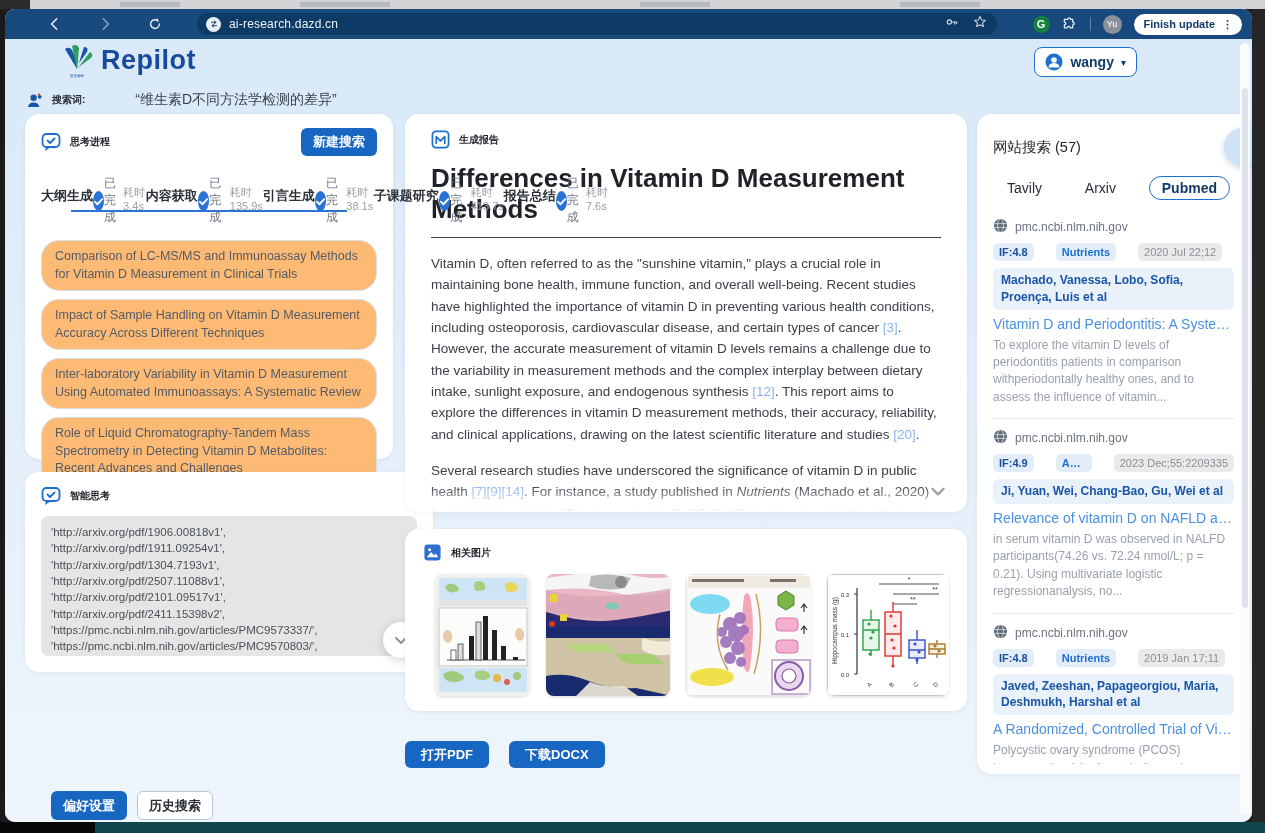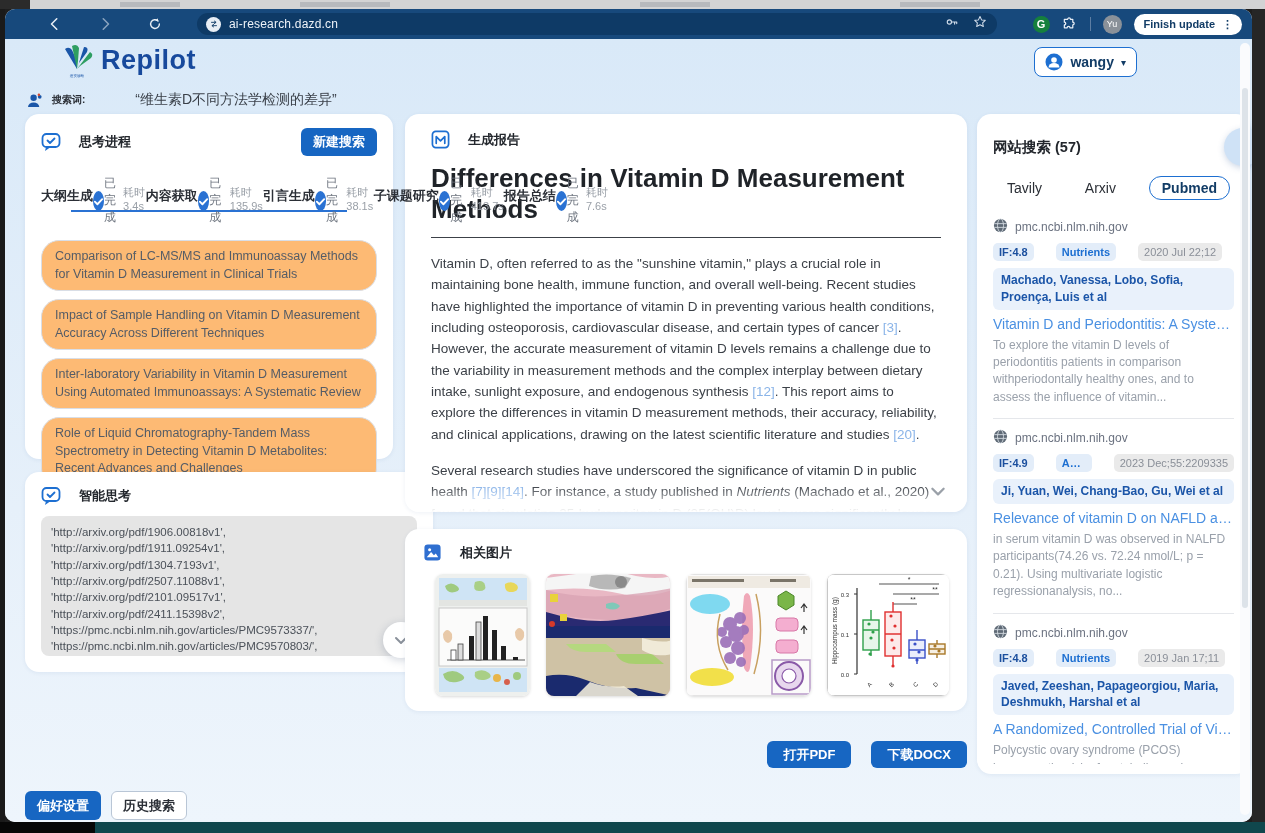--- a/index.html
+++ b/index.html
@@ -44,21 +44,21 @@
   .user-chip { position:absolute; right:115px; top:8px; height:30px; background:#fff; border:1.5px solid #1d6fd1; border-radius:8px; display:flex; align-items:center; gap:7px; padding:0 10px; cursor:pointer; }
   .user-chip .uname { font-size:14px; font-weight:bold; color:#123c66; }
   .user-chip .chev { color:#123c66; font-size:10px; }
 
   .query-row { position:absolute; left:22px; top:52px; display:flex; align-items:center; gap:8px; }
   .query-label { font-size:10px; font-weight:bold; color:#2b2f36; }
   .query-text { font-size:14px; color:#3a4049; margin-left:42px; }
 
   .card { position:absolute; background:#fff; border-radius:14px; box-shadow:0 1px 4px rgba(40,80,140,.08); }
   .card-head { display:flex; align-items:center; gap:9px; }
-  .card-title { font-size:13px; font-weight:bold; color:#23272d;margin-left:9px; }
+  .card-title { font-size:10px; font-weight:bold; color:#23272d; }
 
   
   .progress-card { left:20px; top:75px; width:368px; height:345px; padding:14px 16px; }
   .progress-steps { position:relative; display:flex; margin-top:10px; }
   .steps-track { position:absolute; left:30px; right:30px; top:44px; height:2px; background:#2a72d3; }
   .step-col { flex:1; display:flex; flex-direction:row; align-items:center; position:relative; z-index:1; }
   .step-label { font-size:13px; font-weight:bold; color:#2b2f36; white-space:nowrap; }
   .step-node { margin-top:10px; width:20px; height:20px; border-radius:50%; background:#2a72d3; display:flex; align-items:center; justify-content:center; }
   .step-status { margin-top:9px; font-size:12px; color:#6f7680; }
   .step-time { margin-top:4px; font-size:11px; color:#9aa0a8; }
@@ -81,47 +81,47 @@
   .report-body em { font-style:italic; }
   .cite { color:#8ab4e8; cursor:pointer; }
   .report-fade { position:absolute; left:0; bottom:0; width:100%; height:26px; background:linear-gradient(180deg,rgba(255,255,255,0),#ffffff); }
   .report-chevron { position:absolute; right:20px; bottom:8px; color:#9aa0a8; cursor:pointer; }
 
   .images-card { left:400px; top:490px; width:562px; height:182px; padding:14px 18px; }
   .thumbs { display:flex; gap:16px; margin-top:12px; margin-left:12px; }
   .thumb { border-radius:8px; overflow:hidden; cursor:pointer; box-shadow:0 1px 3px rgba(0,0,0,.15); }
   .thumb svg { display:block; }
 
-  .doc-actions { position:absolute; left:400px; top:702px; width:562px; display:flex; justify-content:flex-end; gap:20px; }
+  .doc-actions { position:absolute; left:400px; top:702px; width:562px; display:flex; justify-content:flex-start; gap:20px; }
   .doc-btn { height:27px; padding:0 16px; font-size:13px; }
 
   
   .search-card { left:972px; top:75px; width:273px; height:660px; padding:14px 16px 10px; }
   .search-head { display:flex; align-items:center; }
-  .search-title { font-size:14.5px; font-weight:bold; color:#23272d; }
+  .search-title { font-size:14.5px; font-weight:normal; color:#23272d; }
   .next-circle { margin-left:auto; margin-right:-28px; width:38px; height:38px; border-radius:50%; background:#cfe2f6; color:#fff; display:flex; align-items:center; justify-content:center; cursor:pointer; box-shadow:0 2px 6px rgba(60,100,160,.25); }
   .tabs { display:flex; justify-content:space-between; align-items:center; margin:10px 4px 8px; }
   .tab { font-size:14px; color:#2b2f36; padding:4px 10px; cursor:pointer; }
   .tab.active { border:1.5px solid #1d6fd1; border-radius:14px; color:#123c66; font-weight:bold; padding:3px 12px; background:#fff; }
   .results { overflow:hidden; height:556px; }
   .result-domain { display:flex; align-items:center; gap:7px; margin-top:10px; }
   .result-domain span { font-size:12px; color:#6b7280; }
   .result-badges { display:flex; gap:22px; margin-top:7px; flex-wrap:nowrap; }
   .badge { font-size:11px; font-weight:bold; border-radius:5px; padding:3px 6px; white-space:nowrap; }
   .badge.if { background:#e3edf9; color:#1b4f9e; }
   .badge.journal { background:#e3edf9; color:#1d6fd1; max-width:92px; overflow:hidden; text-overflow:ellipsis; }
   .badge.date { background:#eaeaea; color:#8a8f98; font-weight:normal; }
   .result-authors { margin-top:7px; background:#e9f1fb; border-radius:6px; padding:4px 8px; font-size:12px; font-weight:bold; color:#1b55a8; line-height:1.4; }
   .result-title { display:block; margin-top:6px; font-size:14px; color:#4a90e2; white-space:nowrap; overflow:hidden; text-overflow:ellipsis; cursor:pointer; }
   .result-snippet { margin-top:5px; font-size:12px; line-height:1.45; color:#9aa1ab; }
   .result-divider { margin-top:12px; border-top:1px solid #e5e7eb; }
 
   
   .footer-btns { position:absolute; left:20px; top:752px; display:flex; gap:10px; }
-  .pref-btn { width:76px; height:29px; }
+  .pref-btn { width:76px; height:29px;margin-left:26px; }
   .hist-btn { width:76px; height:29px; background:#fff; border:1px solid #b9c6d6; border-radius:6px; color:#2b2f36; font-size:13px; font-weight:bold; cursor:pointer; }
 
   
   .page-scrollbar { position:absolute; right:2px; top:4px; width:10px; height:772px; border-radius:5px; background:#fafbfd; }
   .page-scrollbar .thumb-bar { position:absolute; left:2px; top:45px; width:6px; height:520px; border-radius:3px; background:#dde3e9; }
 </style>
 </head>
 <body>
 
 <div class="screen">

